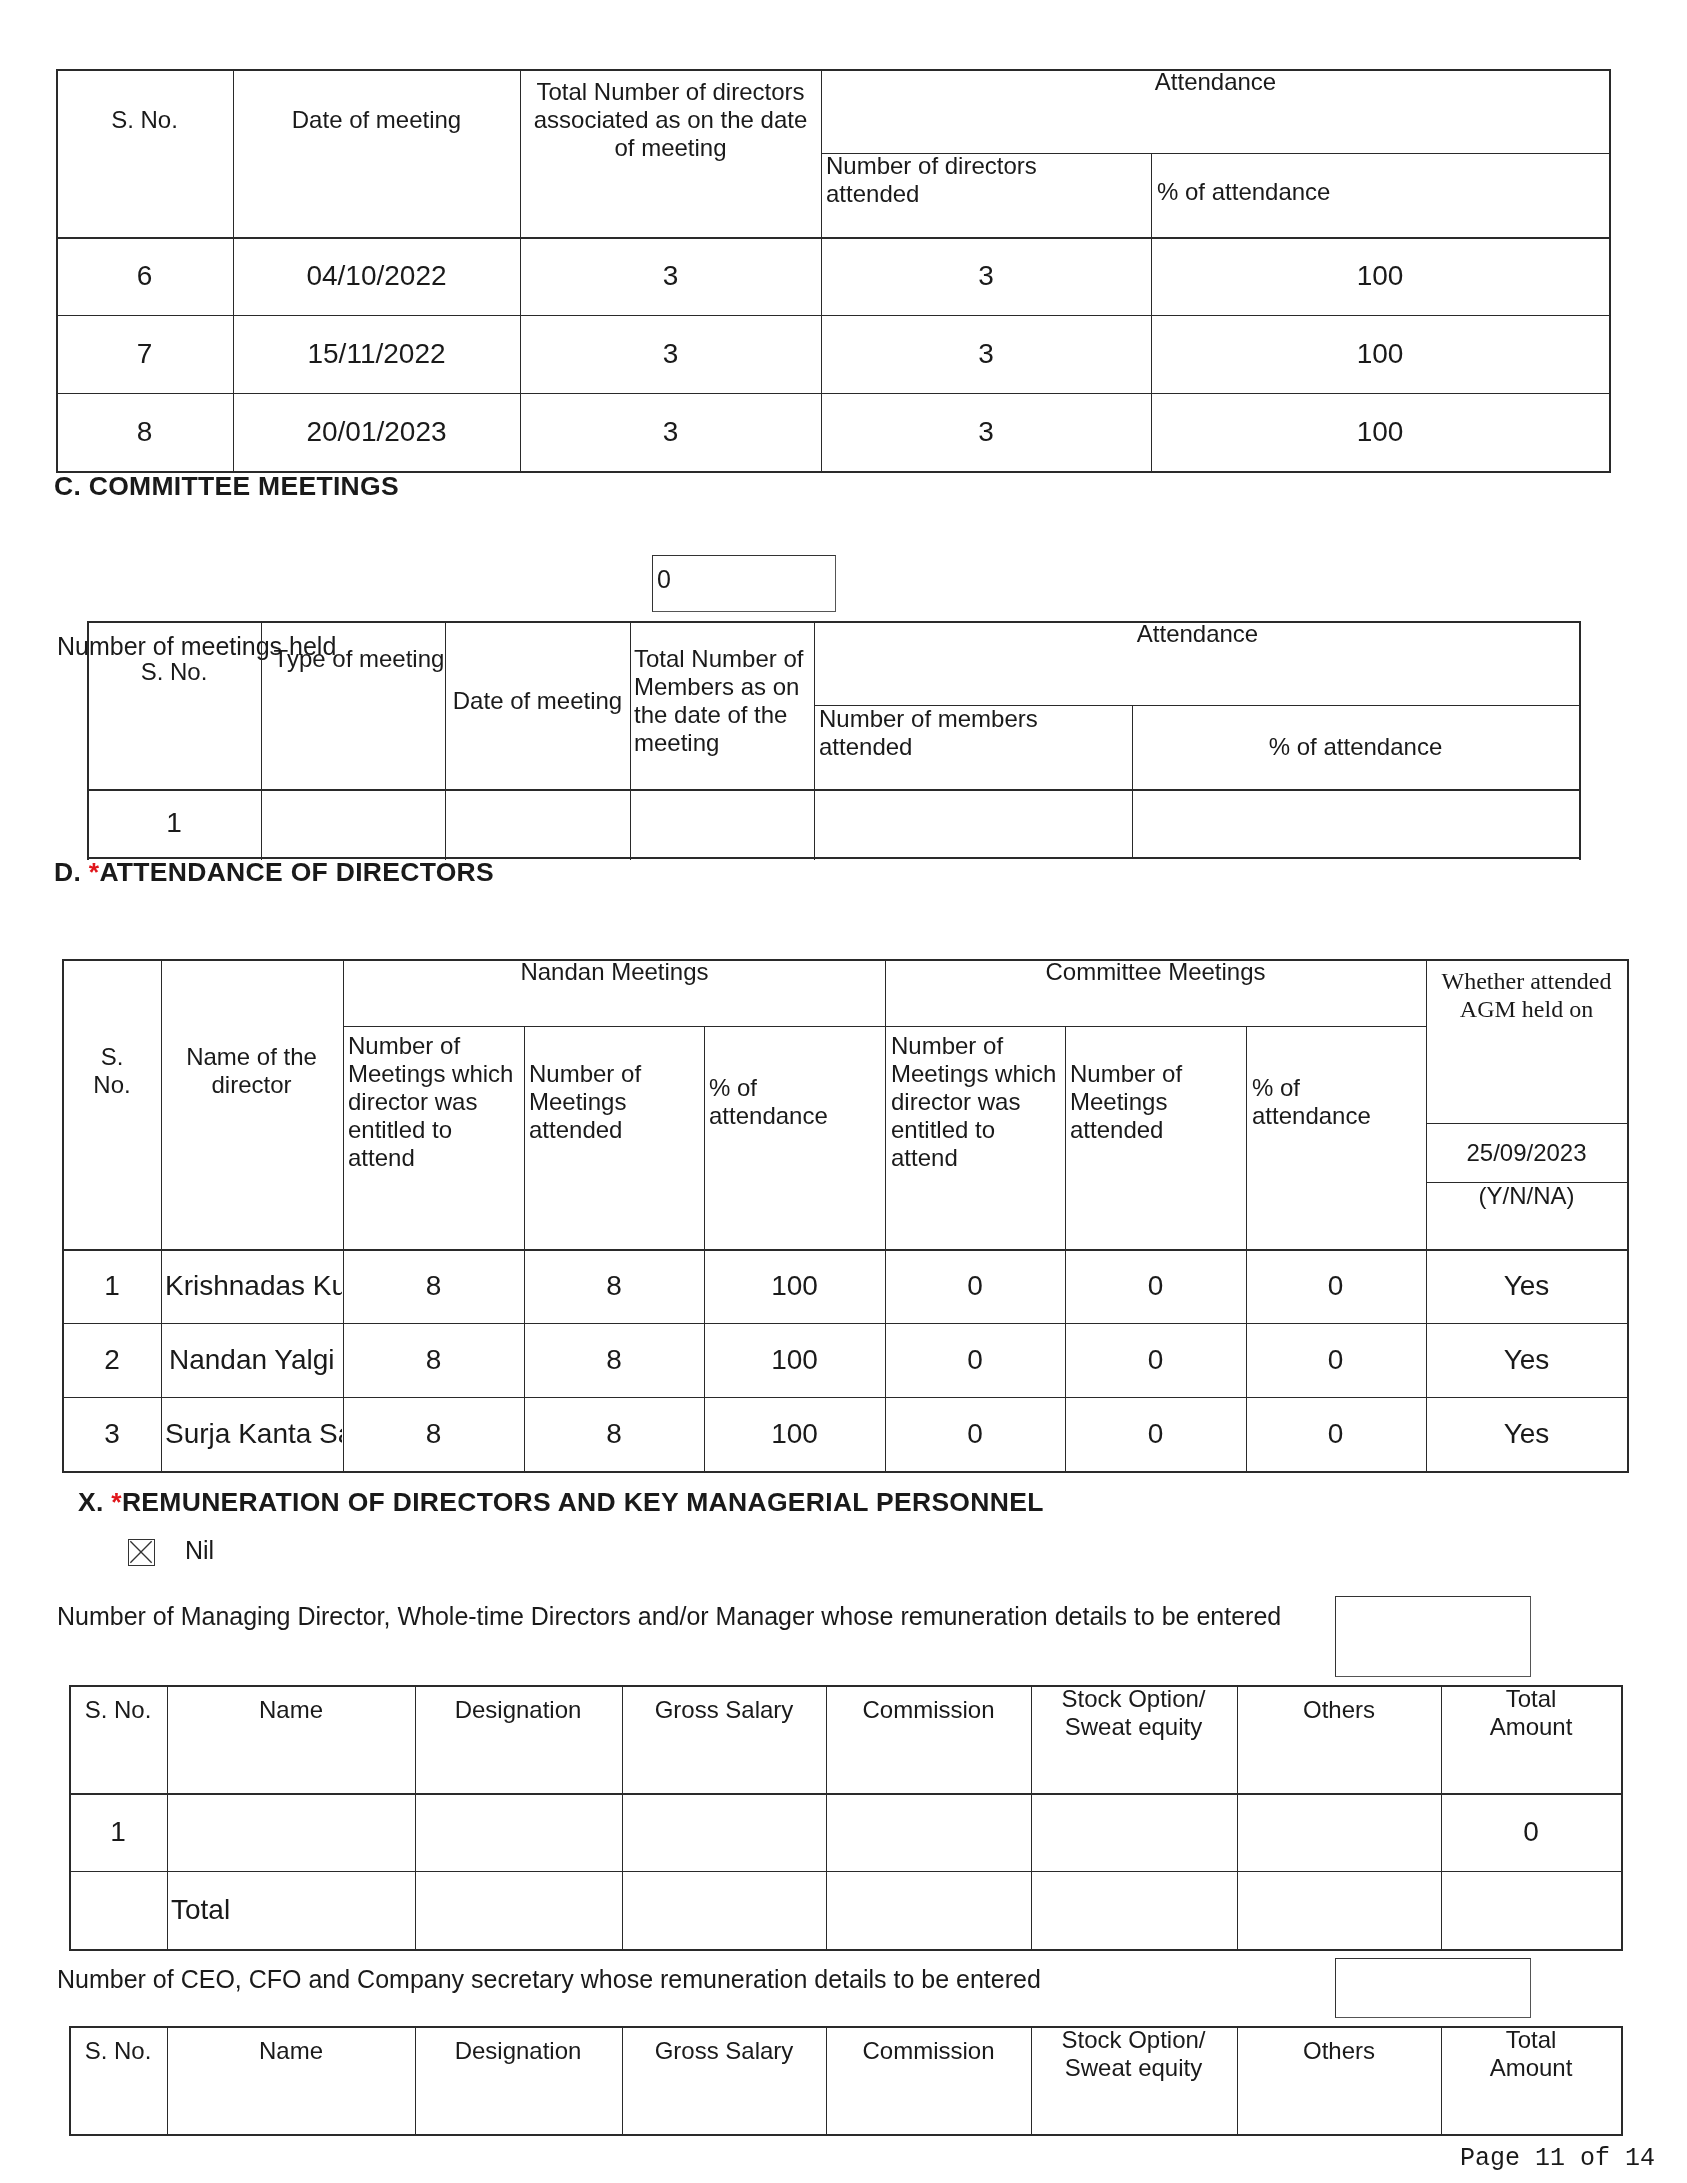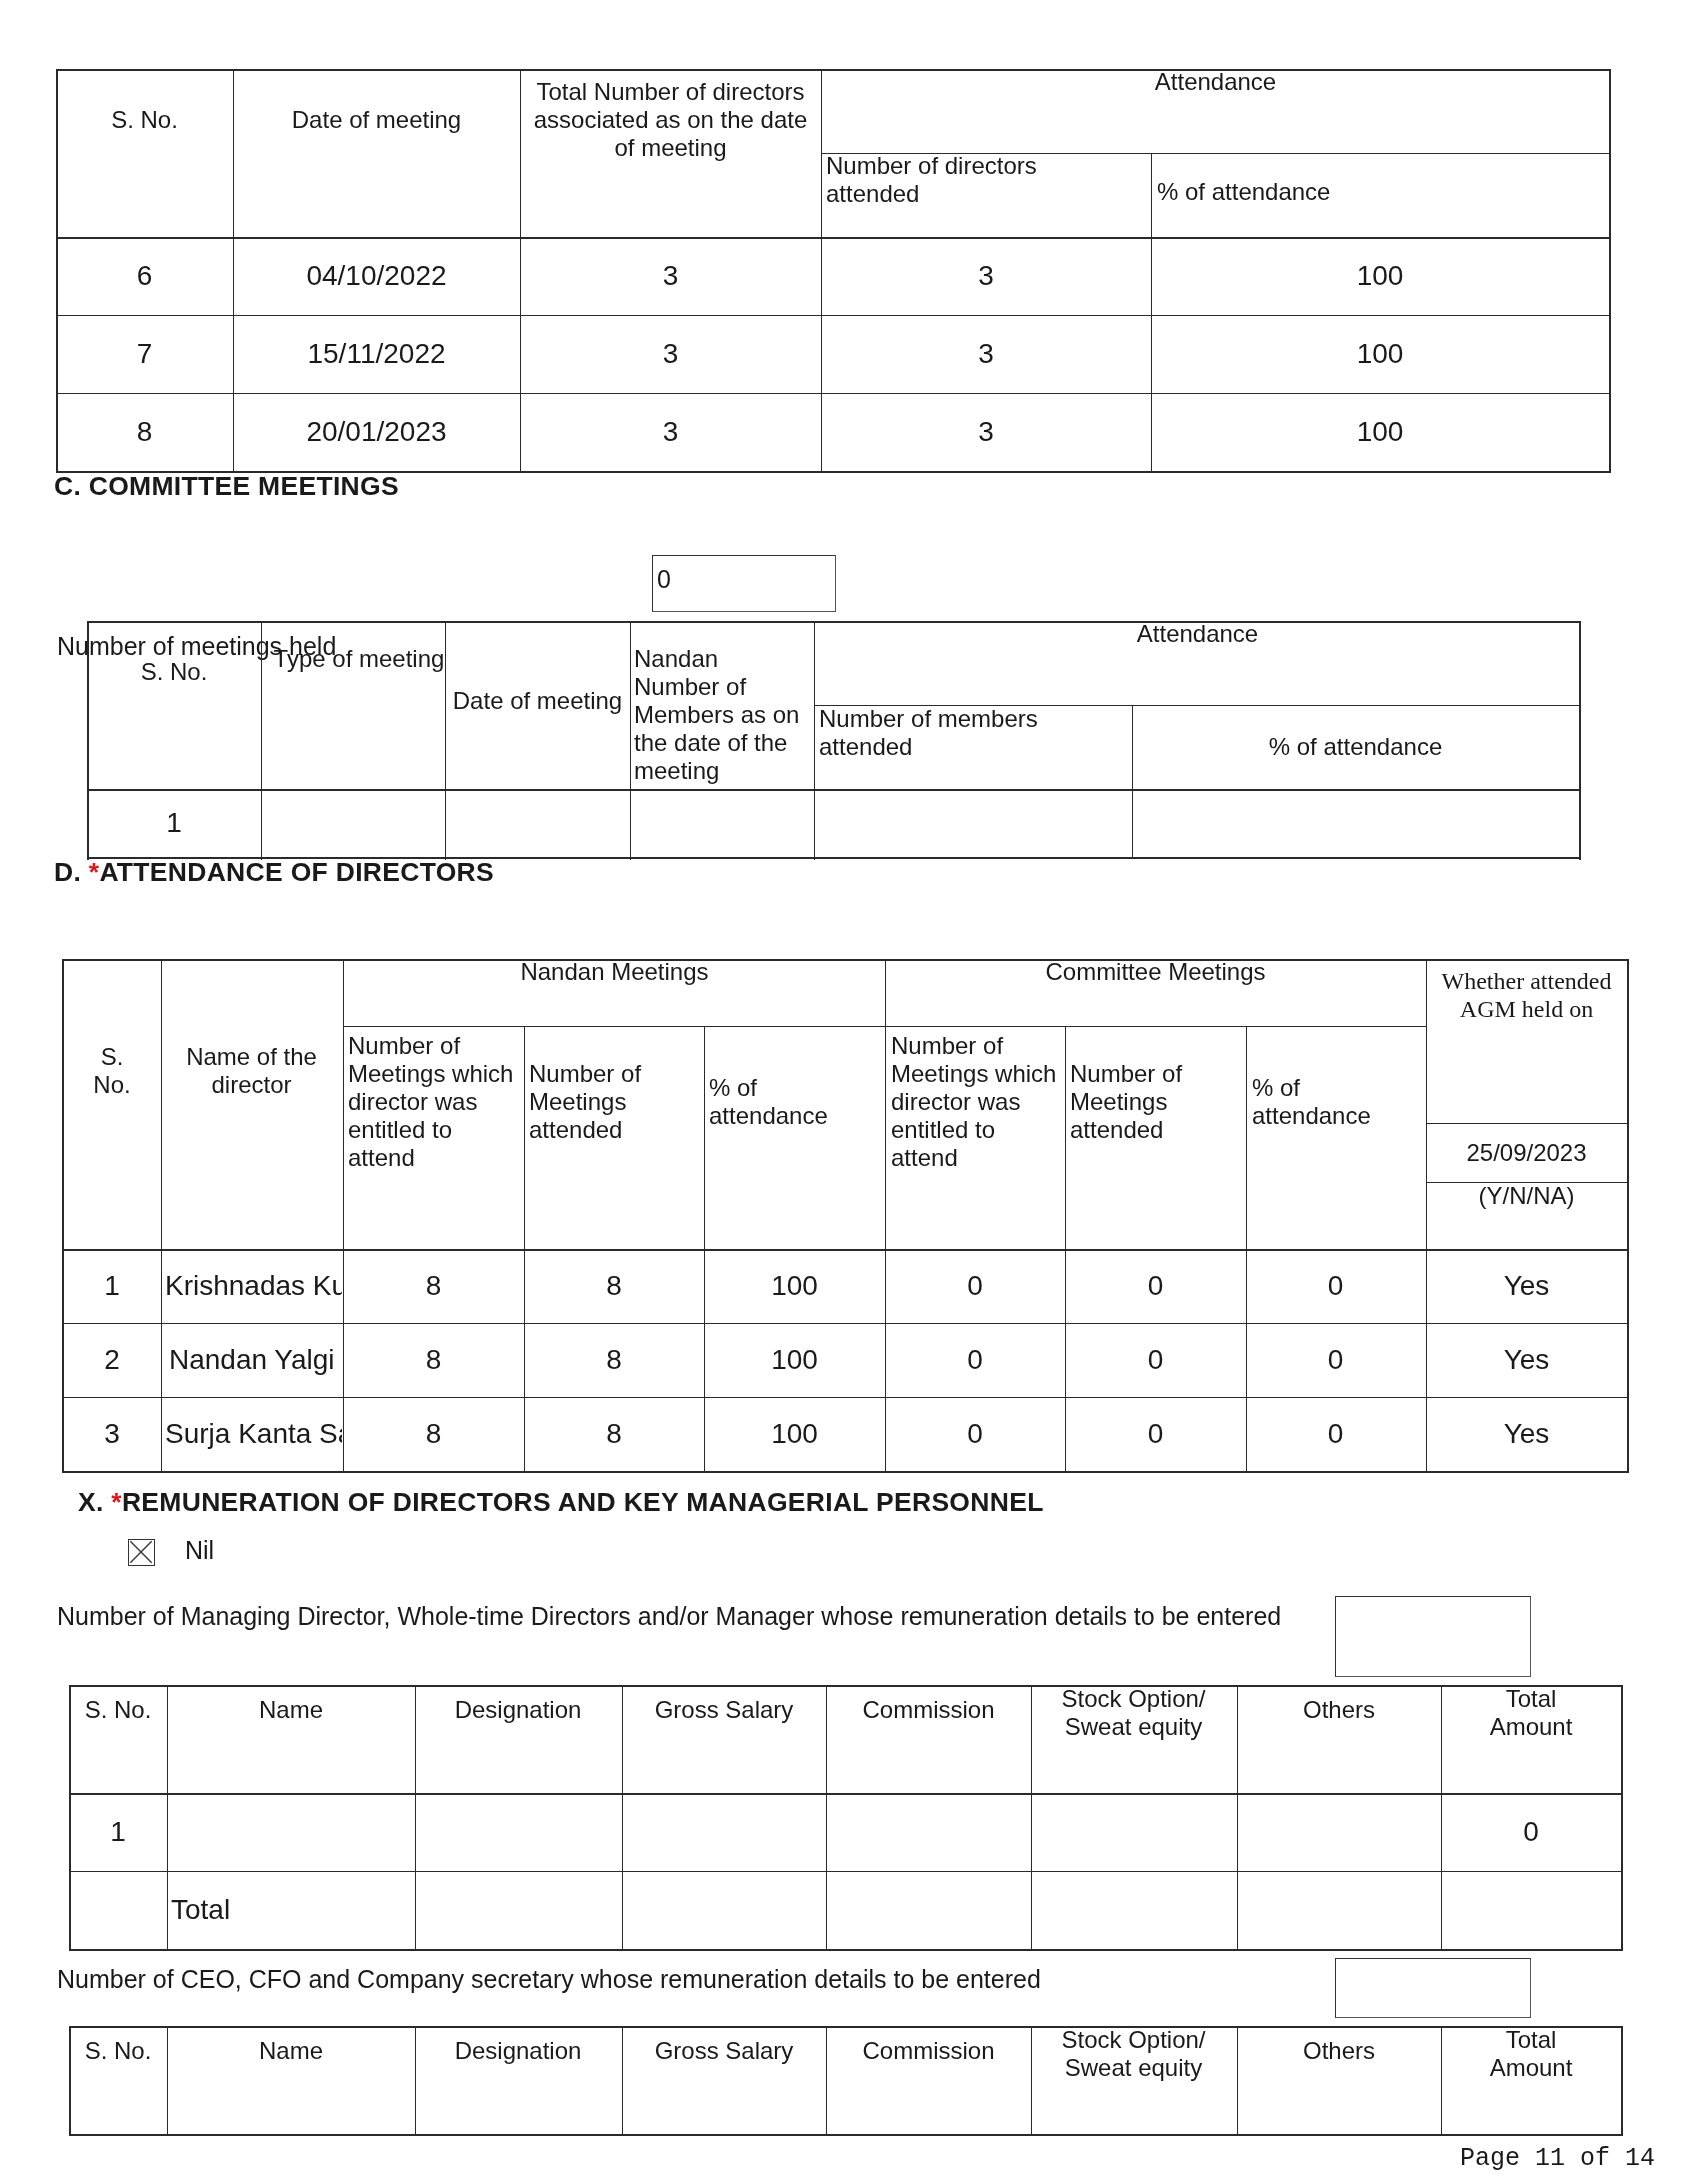--- a/index.html
+++ b/index.html
@@ -90,21 +90,21 @@
   <div class="thin-v" style="left:261px;top:621px;height:239px;"></div>
   <div class="thin-v" style="left:445px;top:621px;height:239px;"></div>
   <div class="thin-v" style="left:630px;top:621px;height:239px;"></div>
   <div class="thin-v" style="left:814px;top:621px;height:239px;"></div>
   <div class="thin-v" style="left:1132px;top:705px;height:154px;"></div>
   <div class="line-v" style="left:1579px;top:621px;height:239px;"></div>
 
   <div class="cell ct hdr" style="left:87px;top:658px;width:174px;height:33px;">S. No.</div>
   <div class="cell ct hdr" style="left:261px;top:645px;width:184px;height:60px;padding-left:12px;">Type of meeting</div>
   <div class="cell ct hdr" style="left:445px;top:687px;width:185px;height:33px;white-space:nowrap;">Date of meeting</div>
-  <div class="cell lt hdr" style="left:630px;top:645px;width:179px;height:116px;">Nandan Number of Members as on the date of the meeting</div>
+  <div class="cell lt hdr" style="left:630px;top:645px;width:179px;height:116px;">Total Number of Members as on the date of the meeting</div>
   <div class="cell ct hdr" style="left:814px;top:620px;width:767px;height:33px;">Attendance</div>
   <div class="cell lt hdr" style="left:815px;top:704px;width:278px;height:66px;padding-top:1.3px;">Number of members attended</div>
   <div class="cell c hdr" style="left:1132px;top:705px;width:447px;height:84px;">% of attendance</div>
 
   <div>
     <div class="cell c val" style="left:87px;top:789px;width:174px;height:68px;">1</div>
     <div class="cell c val" style="left:261px;top:789px;width:184px;height:68px;"></div>
     <div class="cell c val" style="left:445px;top:789px;width:185px;height:68px;"></div>
     <div class="cell c val" style="left:630px;top:789px;width:184px;height:68px;"></div>
     <div class="cell c val" style="left:814px;top:789px;width:318px;height:68px;"></div>

